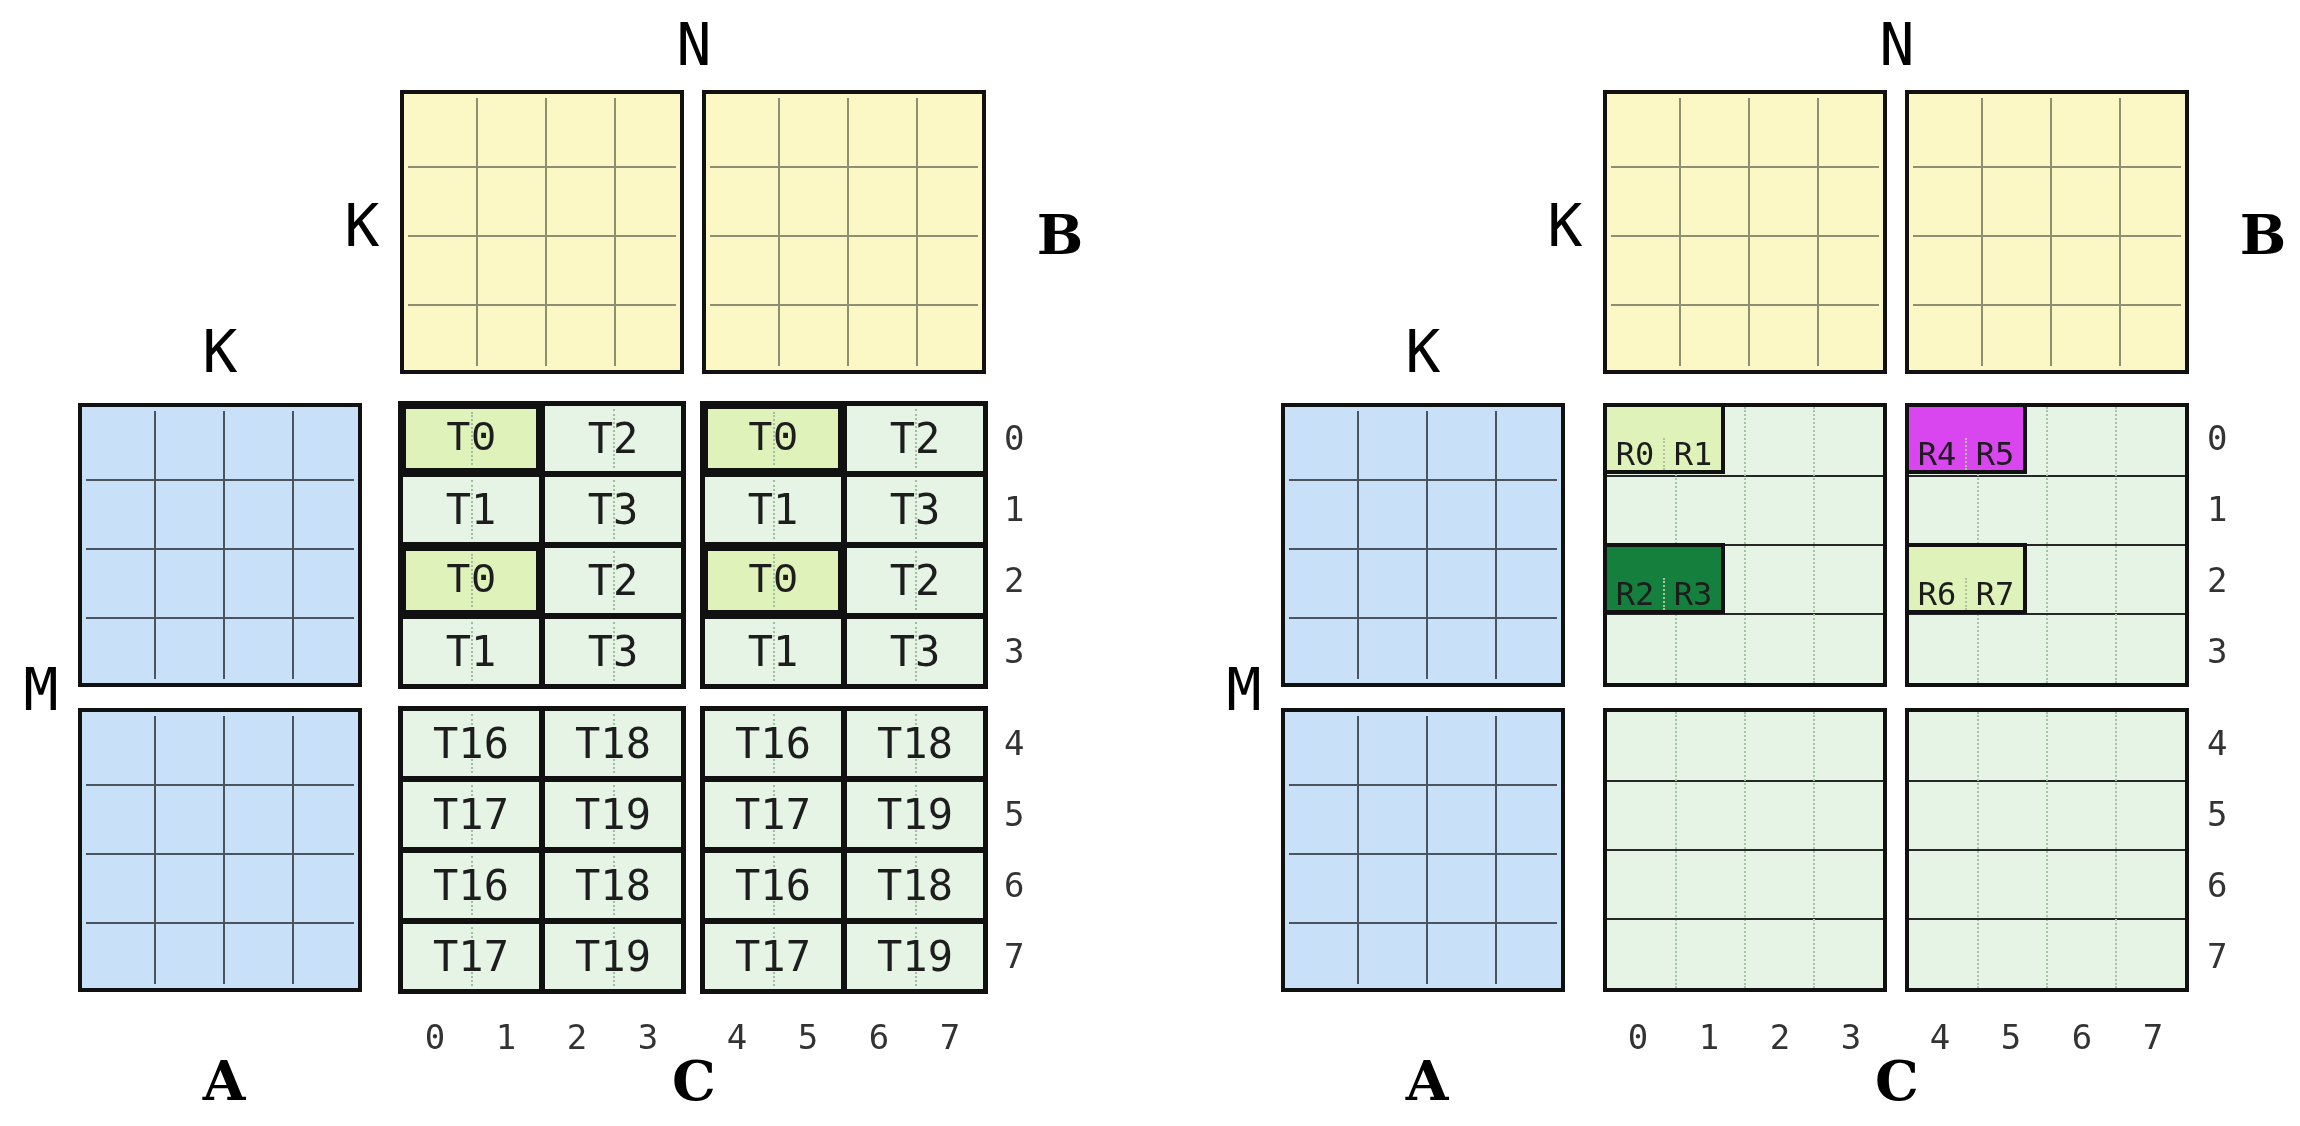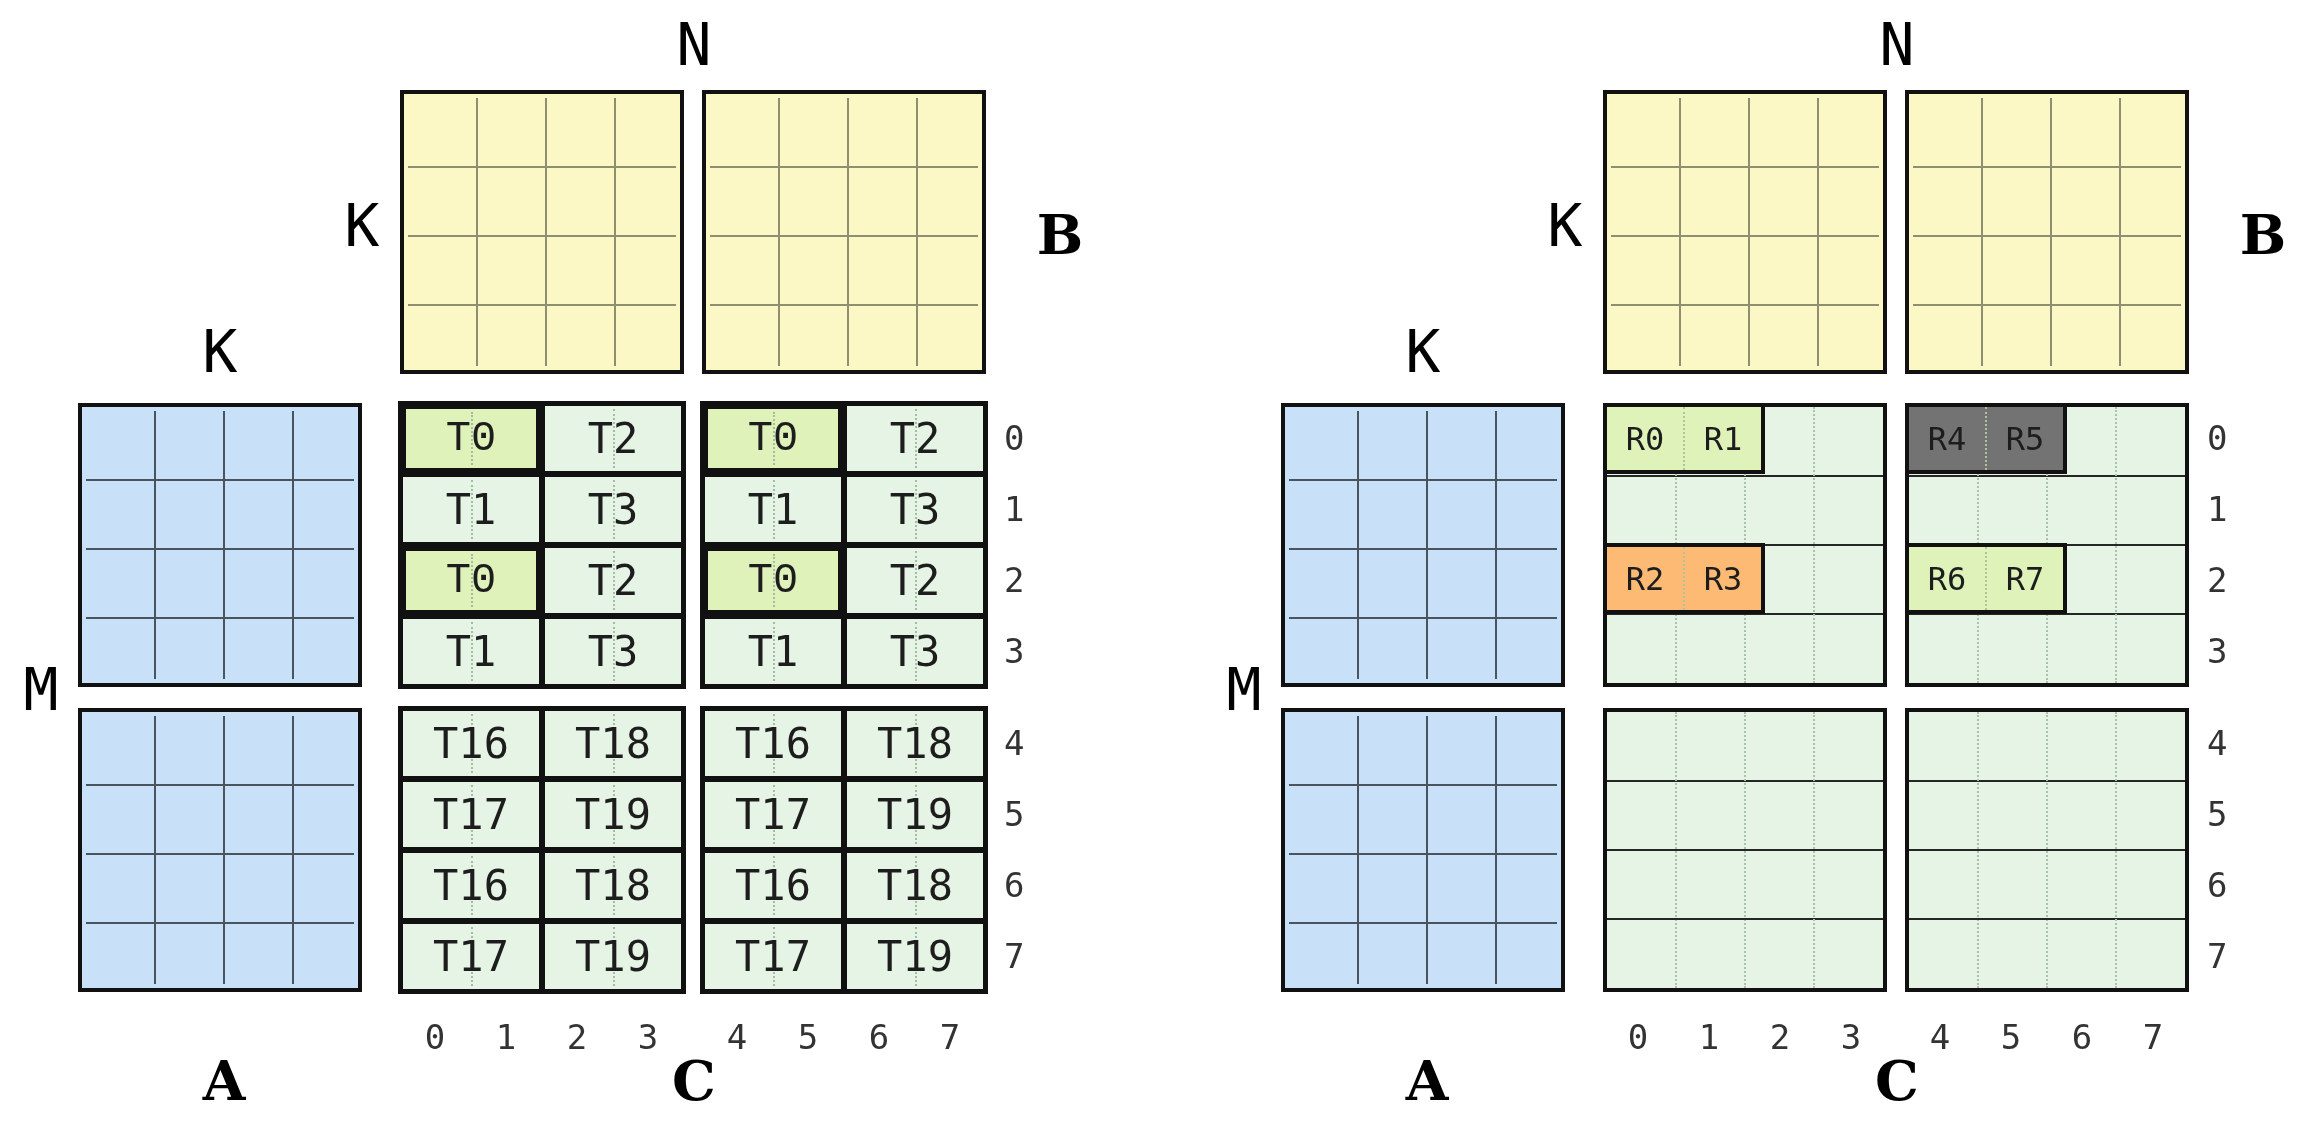--- a/index.html
+++ b/index.html
@@ -40,22 +40,22 @@
   .tile.hl{border-width:6px;z-index:2;font-family:Liberation Mono, monospace;}
   .tiledot{position:absolute;top:3px;bottom:3px;left:50%;width:0;
            border-left:2px dotted #A3BCA3;}
   .tlabel{position:relative;z-index:1;font-size:42px;color:#1d1d1d;line-height:1;}
 
   
   .regblock{position:absolute;width:284px;height:284px;box-sizing:border-box;
             border:4px solid #111;}
   .r-h{position:absolute;left:0;right:0;height:2px;background:#262626;}
   .r-v{position:absolute;top:0;bottom:0;width:0;border-left:2px dotted #A9C3A9;}
-  .regbox{position:absolute;width:162px;height:71px;box-sizing:border-box;
-          border:4px solid #111;display:flex;z-index:2;}
+  .regbox{position:absolute;width:122px;height:71px;box-sizing:border-box;
+          border:4px solid #111;display:flex;z-index:2;align-items:flex-end;}
   .rhalf{flex:1;display:flex;align-items:center;justify-content:center;
          font-size:32px;color:#1d1d1d;line-height:1;}
   .rhalf.first{border-right:2px dotted #AFC49E;}
 
   
   .rowlab{position:absolute;transform:translateY(-50%);font-size:34px;color:#333;line-height:1;}
   .collab{position:absolute;transform:translateX(-50%);font-size:34px;color:#333;line-height:1;}
 </style>
 </head>
 <body>
@@ -304,37 +304,37 @@
         <div class="r-h" style="top: 206px;"></div>
         <div class="r-v" style="left: 206px;"></div>
         <div class="regbox" style="left: -4px; top: -4px; background: rgb(223, 242, 186); border-color: rgb(17, 17, 17);">
           <div class="rhalf first">
             <span>R0</span>
           </div>
           <div class="rhalf">
             <span>R1</span>
           </div>
         </div>
-        <div class="regbox" style="left: -4px; top: 136px; background: #fdba74; border-color: rgb(17, 17, 17);">
+        <div class="regbox" style="left: -4px; top: 136px; background: #15803d; border-color: rgb(17, 17, 17);">
           <div class="rhalf first">
             <span>R2</span>
           </div>
           <div class="rhalf">
             <span>R3</span>
           </div>
         </div>
       </div>
       <div class="regblock" style="left: 702px; top: 403px; background: rgb(230, 244, 229); border-color: rgb(17, 17, 17);">
         <div class="r-h" style="top: 68px;"></div>
         <div class="r-v" style="left: 68px;"></div>
         <div class="r-h" style="top: 137px;"></div>
         <div class="r-v" style="left: 137px;"></div>
         <div class="r-h" style="top: 206px;"></div>
         <div class="r-v" style="left: 206px;"></div>
-        <div class="regbox" style="left: -4px; top: -4px; background: #737373; border-color: rgb(17, 17, 17);">
+        <div class="regbox" style="left: -4px; top: -4px; background: #d946ef; border-color: rgb(17, 17, 17);">
           <div class="rhalf first">
             <span>R4</span>
           </div>
           <div class="rhalf">
             <span>R5</span>
           </div>
         </div>
         <div class="regbox" style="left: -4px; top: 136px; background: rgb(223, 242, 186); border-color: rgb(17, 17, 17);">
           <div class="rhalf first">
             <span>R6</span>

